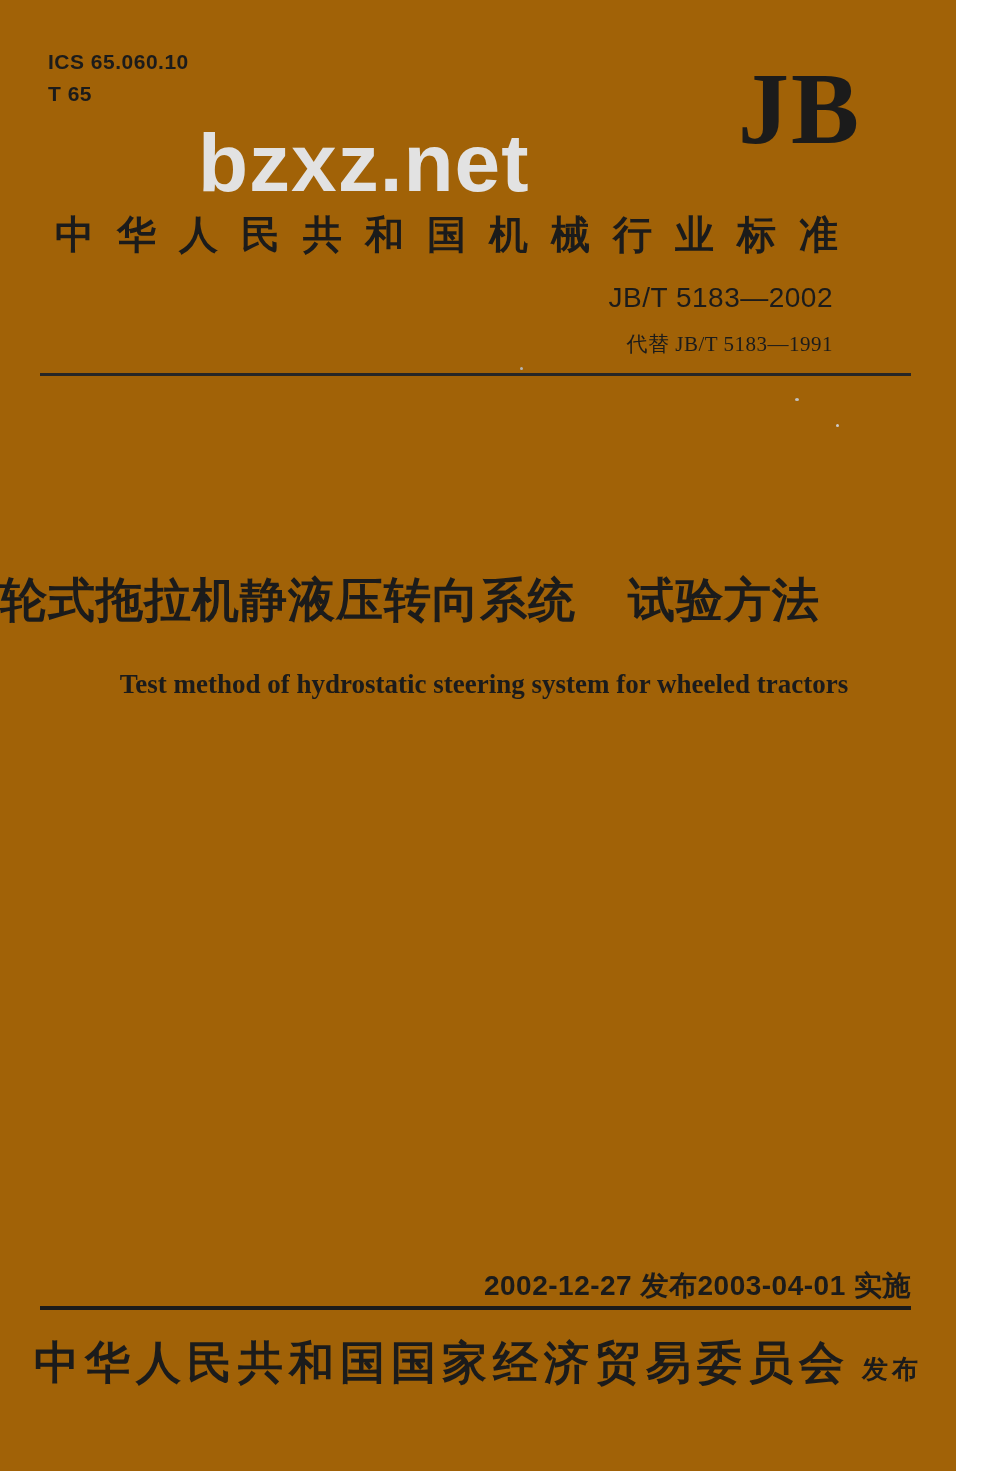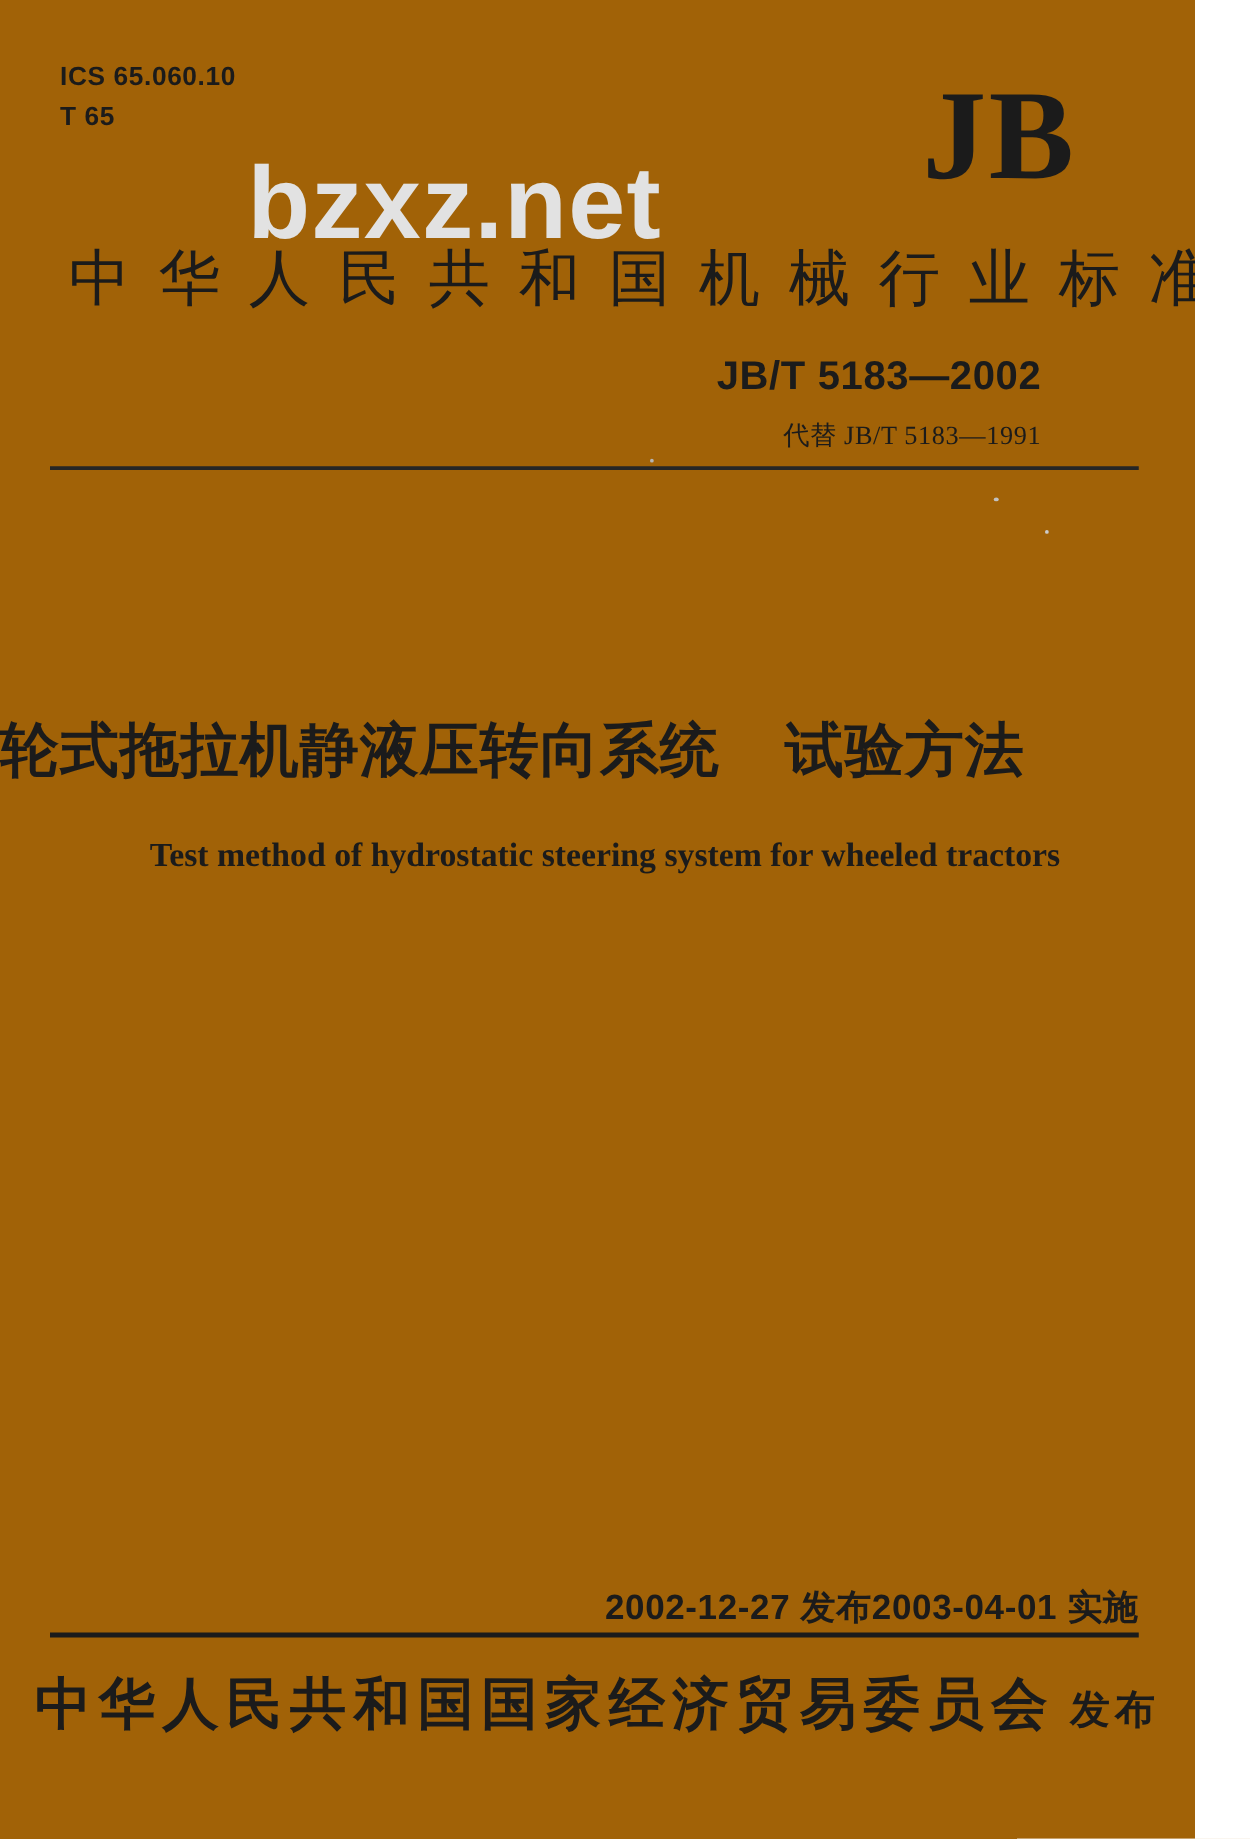--- a/index.html
+++ b/index.html
@@ -50,38 +50,38 @@
     color: #e2e2e2;
     letter-spacing: 1px;
     line-height: 1;
     user-select: none;
   }
 
   
   .standard-type {
     position: absolute;
     left: 55px;
-    top: 199px;
-    font-size: 49px;
-    font-weight: normal;
+    top: 215px;
+    font-size: 39px;
+    font-weight: bold;
     letter-spacing: 23px;
     white-space: nowrap;
     line-height: 1;
   }
 
   
   .std-number-block {
     position: absolute;
     right: 123px;
     top: 284px;
     text-align: right;
   }
   .std-number {
-    font-size: 32px;
-    font-weight: bold;
+    font-size: 28px;
+    font-weight: normal;
     line-height: 1;
     letter-spacing: 0.5px;
   }
   .std-replaces {
     margin-top: 22px;
     font-size: 21px;
     font-family: "Liberation Serif", serif;
     line-height: 1;
     letter-spacing: 0.5px;
   }
@@ -159,21 +159,21 @@
     text-align: center;
     white-space: nowrap;
     line-height: 1;
   }
   .issuer-name {
     font-size: 45px;
     font-weight: bold;
     letter-spacing: 6px;
   }
   .issuer-action {
-    font-size: 32px;
+    font-size: 26px;
     font-weight: bold;
     margin-left: 12px;
     letter-spacing: 4px;
   }
 
   
   .speck {
     position: absolute;
     border-radius: 50%;
     background: #b5b5b5;

